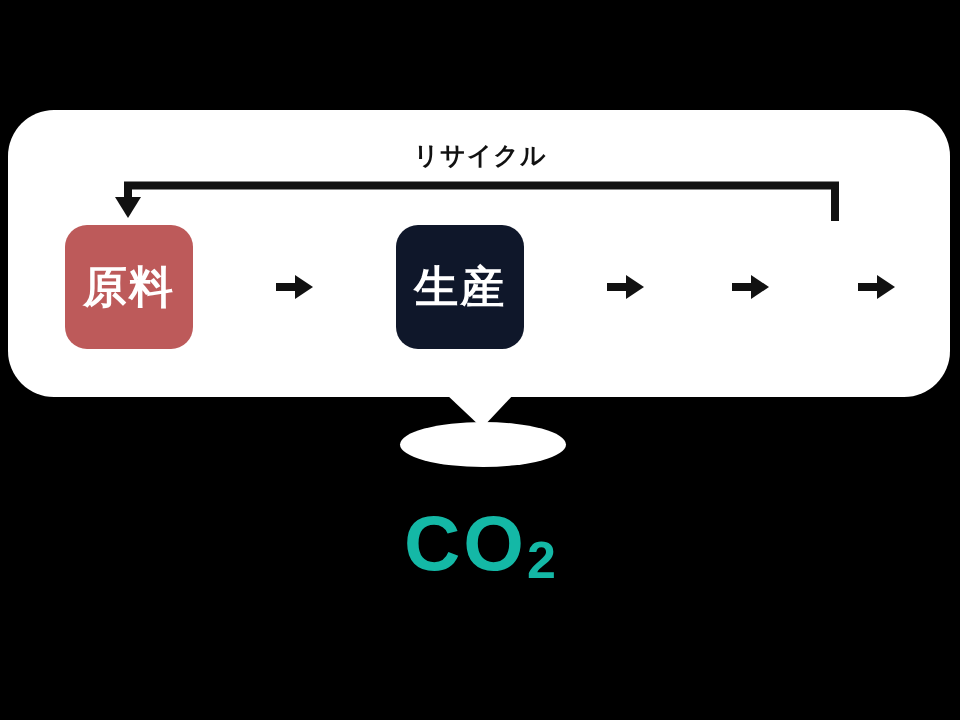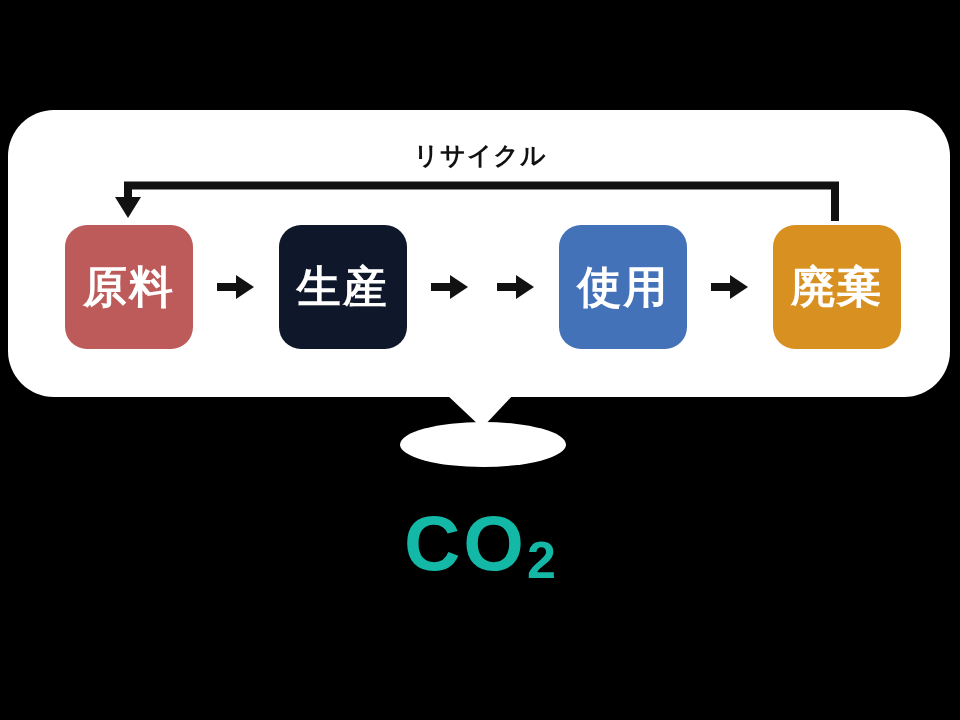--- a/index.html
+++ b/index.html
@@ -145,30 +145,28 @@
     </div>
 
 
     <div class="flow-arrow">
       <svg width="38" height="26" viewBox="0 0 38 26" xmlns="http://www.w3.org/2000/svg">
         <rect x="0" y="9" width="19" height="8" fill="#111111"></rect>
         <polygon points="19,1 19,25 37,13" fill="#111111"></polygon>
       </svg>
     </div>
 
-    <div class="stage-box" style="background: rgb(68, 114, 184);">使用</div>
 
     <div class="flow-arrow">
       <svg width="38" height="26" viewBox="0 0 38 26" xmlns="http://www.w3.org/2000/svg">
         <rect x="0" y="9" width="19" height="8" fill="#111111"></rect>
         <polygon points="19,1 19,25 37,13" fill="#111111"></polygon>
       </svg>
     </div>
 
-    <div class="stage-box" style="background: rgb(216, 144, 32);">廃棄</div>
 
   </div>
 
   <div class="tail"></div>
 
   <div class="smoke-ellipse"></div>
 
   <div class="co2"><span>CO</span><span class="sub">2</span></div>
 
 </div>

